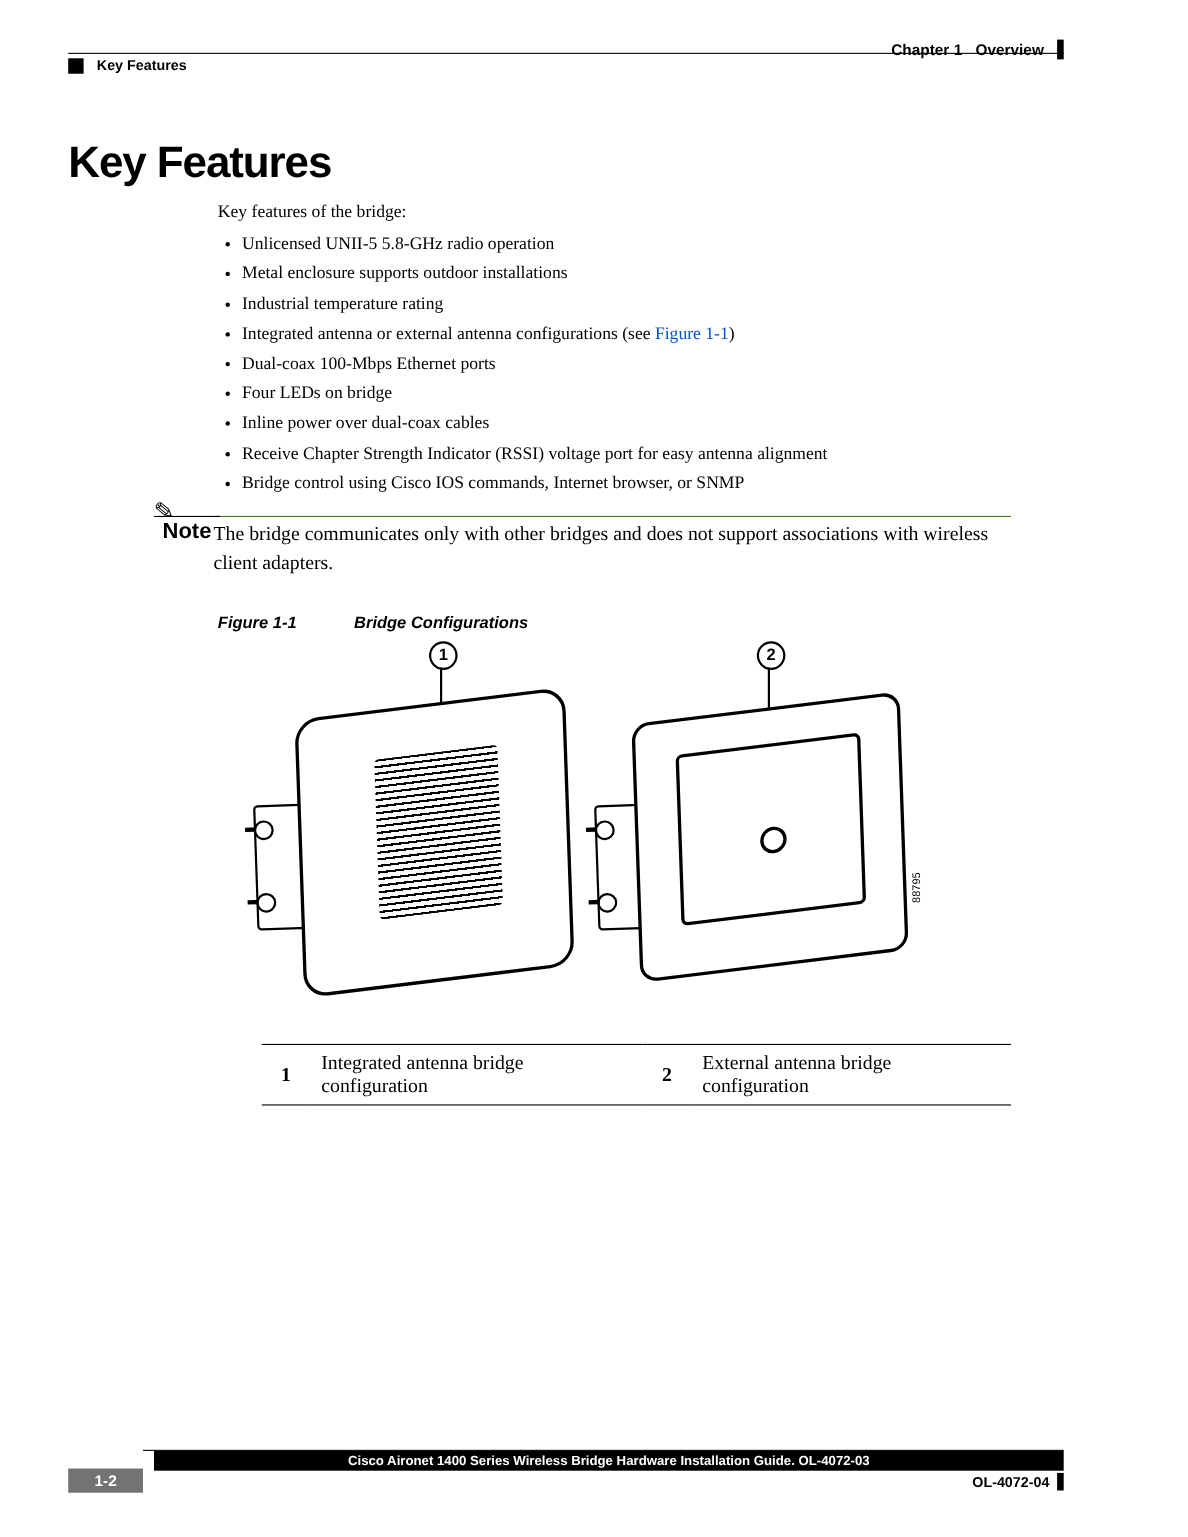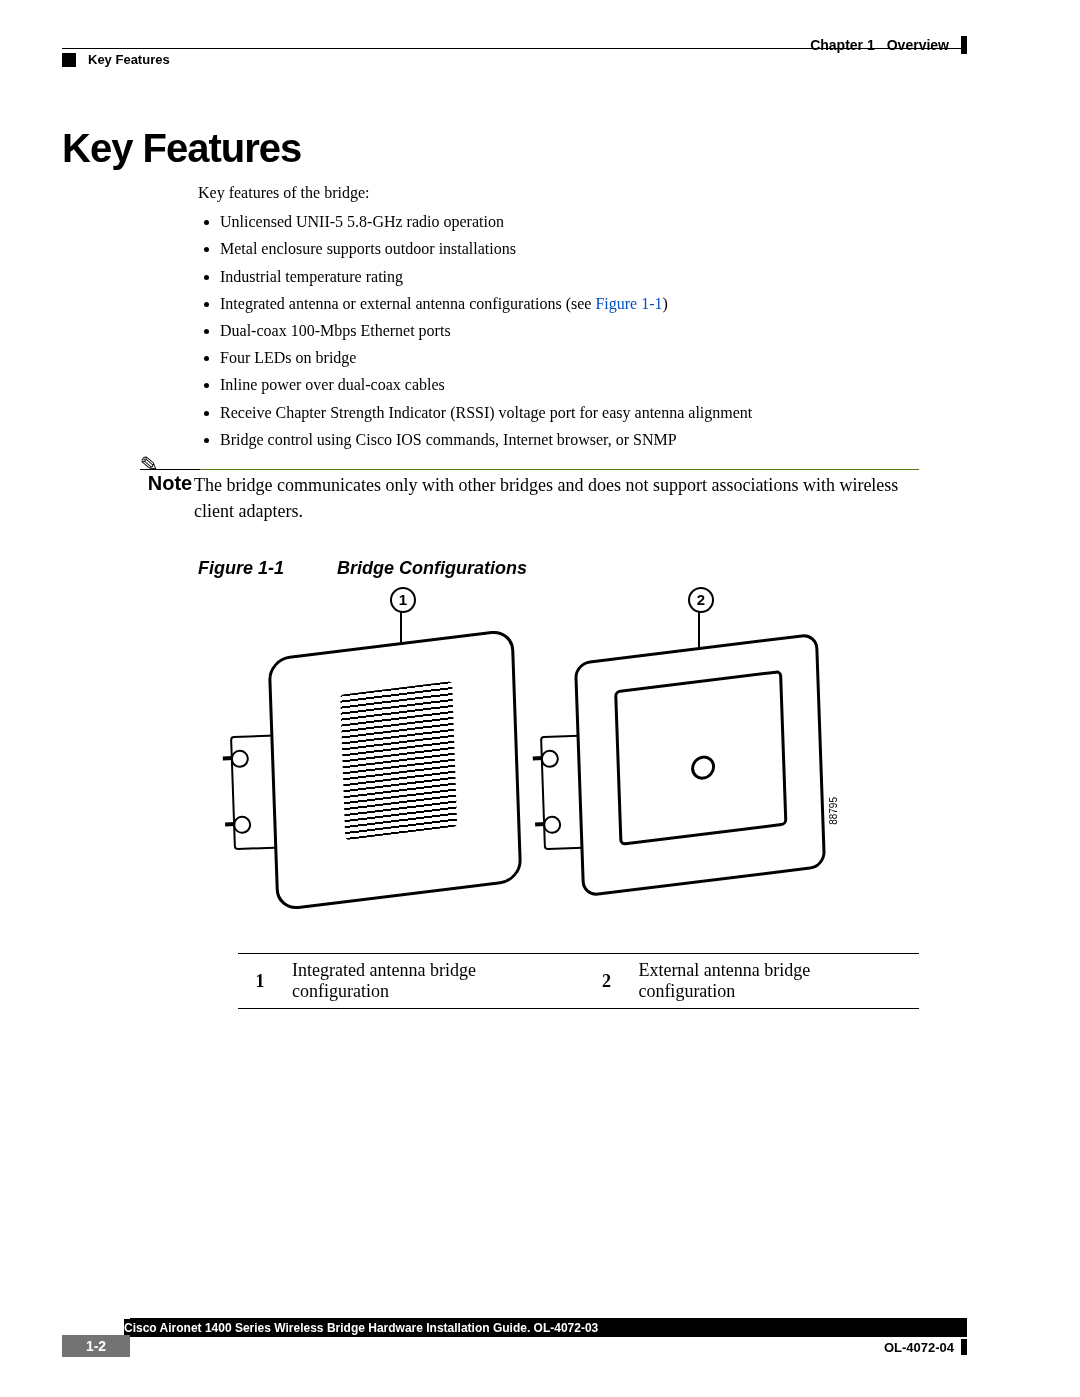--- a/index.html
+++ b/index.html
@@ -105,21 +105,21 @@
     flex: 1;
     border-top: 1px solid #4d7c0f;
     padding-top: 2px;
     font-size: 18px;
     line-height: 1.45;
   }
   
   .fig-cap {
     margin: 34px 0 8px 136px;
     font-family: Arial, Helvetica, sans-serif;
-    font-size: 18px;
+    font-size: 15px;
     font-weight: bold;
     font-style: italic;
     color: #000;
   }
   .fig-cap .label { margin-right: 48px; }
   
   .figure {
     position: relative;
     margin: 0 46px 0 176px;
     height: 360px;
@@ -178,24 +178,24 @@
     font-size: 18px;
   }
   table.legend td { border-top:1px solid #000; border-bottom:1px solid #000; padding: 6px 10px; }
   table.legend td.num { width: 24px; font-weight: bold; text-align:center; }
   
   .footer-rule {
     position:absolute; left:130px; right:60px; bottom:78px;
     border-top:1px solid #000;
   }
   .footer-title-bar {
-    position:absolute; left:124px; right:60px; bottom:60px; height:18px;
+    position:absolute; left:140px; right:60px; bottom:60px; height:18px;
     background:#000; color:#fff;
     font: bold 12px/18px Arial, sans-serif;
-    text-align:left;
+    text-align:center;
   }
   .footer-pagebox {
     position:absolute; left:62px; bottom:40px; width:68px; height:22px;
     background:#737373; color:#fff;
     font: bold 14px/22px Arial, sans-serif;
     text-align:center;
   }
   .footer-right {
     position:absolute; right:60px; bottom:42px;
     font: bold 13px Arial, sans-serif;

